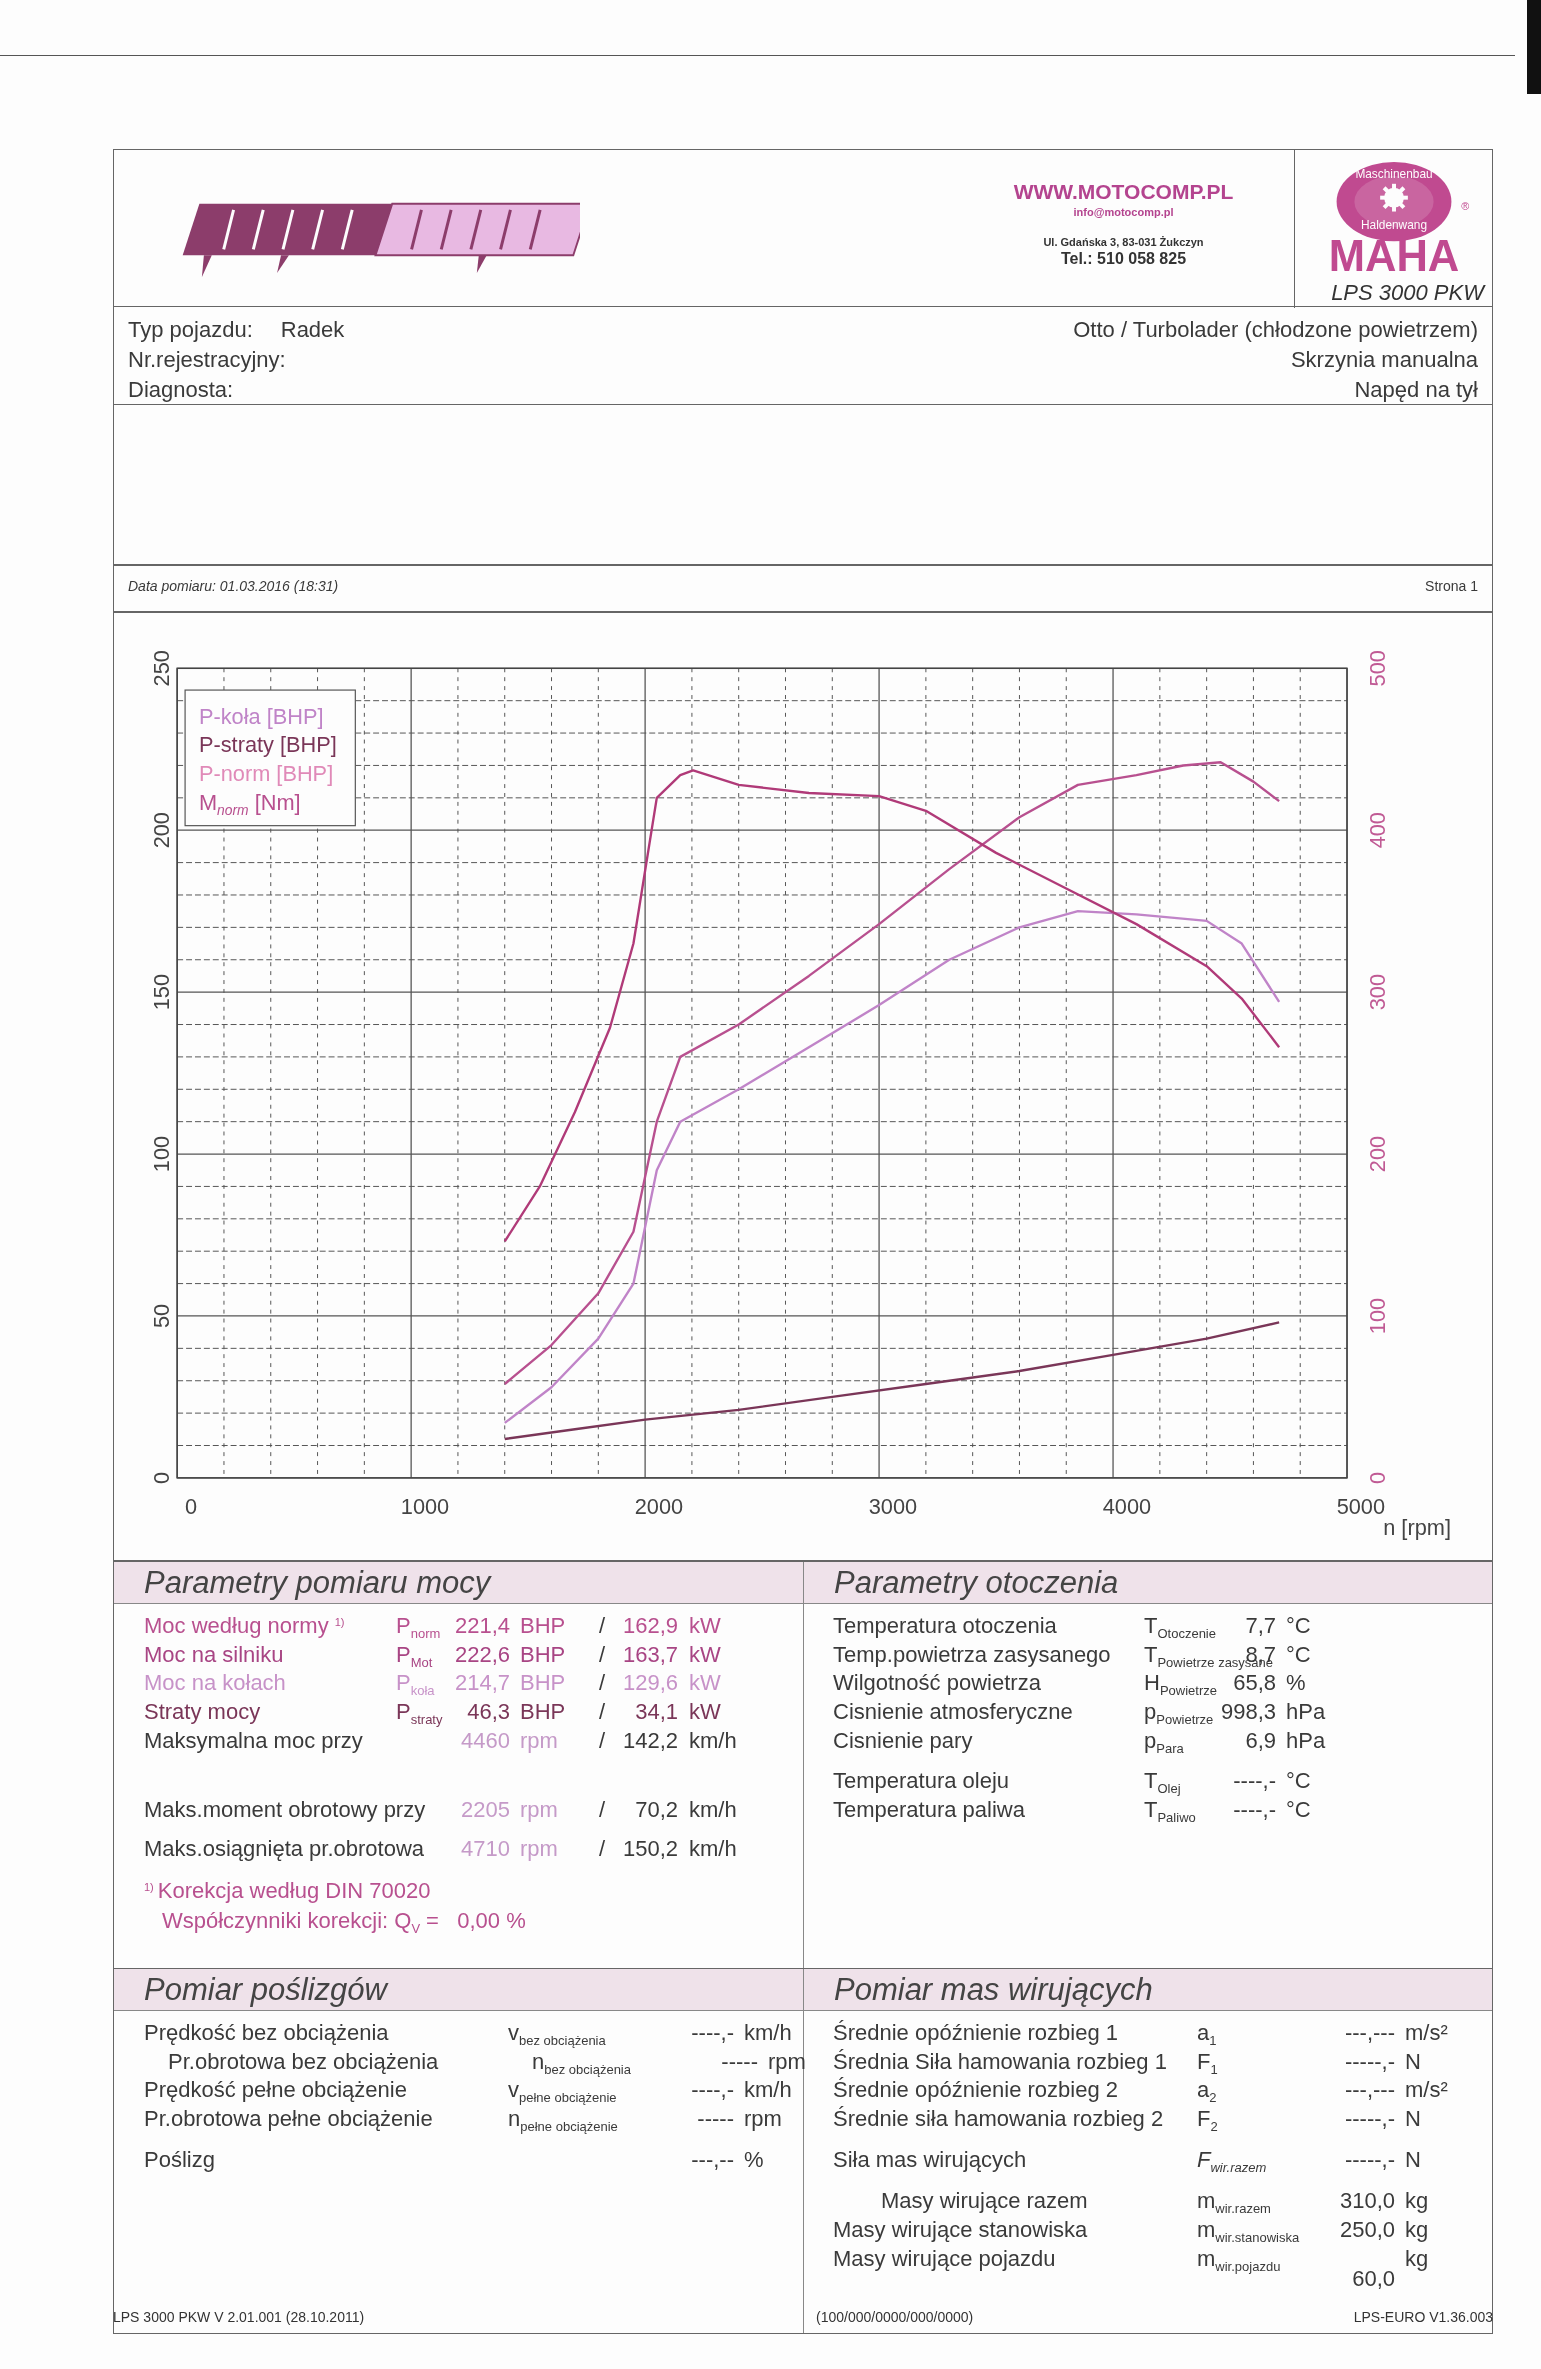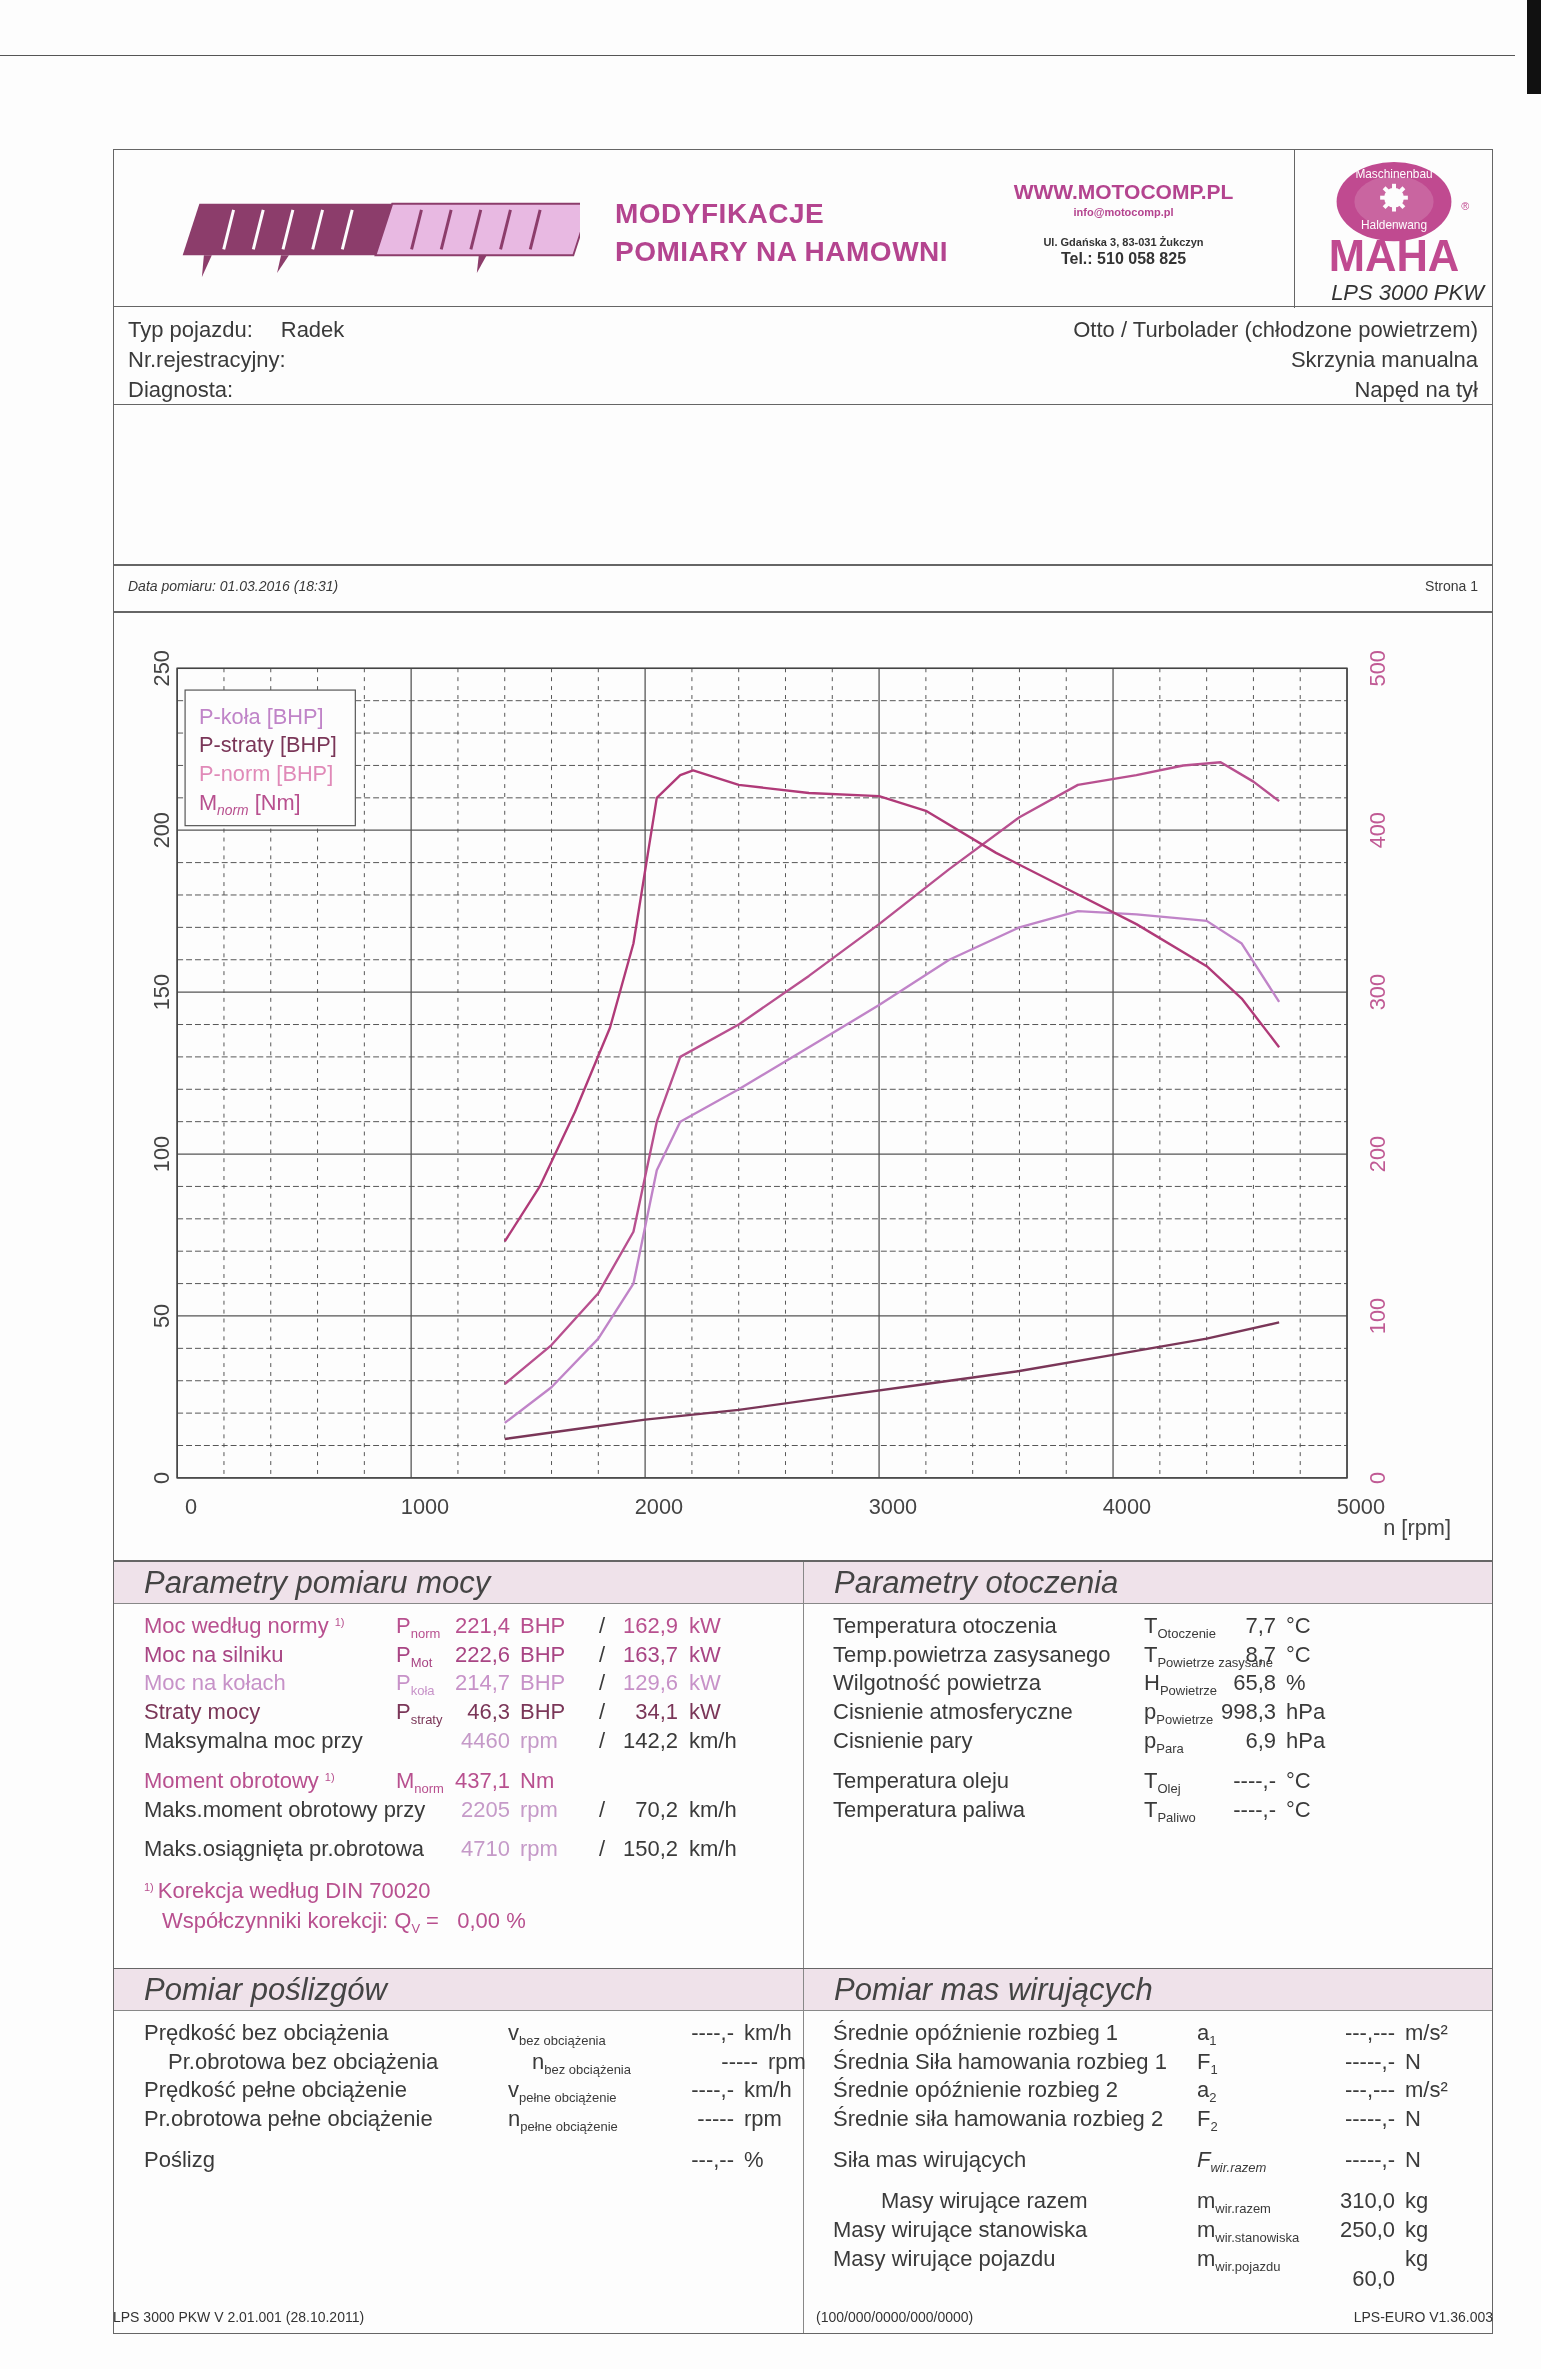--- a/index.html
+++ b/index.html
@@ -76,24 +76,20 @@
           <line x1="290" y1="20" x2="280" y2="60"></line>
         <line x1="320" y1="20" x2="310" y2="60"></line>
           <line x1="350" y1="20" x2="340" y2="60"></line>
         <line x1="380" y1="20" x2="370" y2="60"></line>
       </g>
       <polygon points="40,66 48,66 38,88" fill="#8c3d6b"></polygon>
       <polygon points="118,66 126,66 114,84" fill="#8c3d6b"></polygon>
       <polygon points="318,66 326,66 316,84" fill="#8c3d6b"></polygon>
       <text x="0" y="0" fill="none" font-size="1">motocomp</text>
     </svg>
-    <div class="hdr-mid">
-      <div>MODYFIKACJE</div>
-      <div>POMIARY NA HAMOWNI</div>
-    </div>
     <div class="hdr-contact">
       <div class="www">WWW.MOTOCOMP.PL</div>
       <div class="mail">info@motocomp.pl</div>
       <div class="addr">Ul. Gdańska 3, 83-031 Żukczyn</div>
       <div class="tel">Tel.: 510 058 825</div>
     </div>
     <div class="maha">
       <svg width="200" height="129" viewBox="0 0 202 130">
         <ellipse cx="100" cy="52" rx="58" ry="40" fill="#c04a90"></ellipse>
         <ellipse cx="100" cy="52" rx="40" ry="26" fill="#fdfdfd" opacity="0.15"></ellipse>
@@ -331,26 +327,20 @@
           <span class="c-straty" style="left: 545px;">kW</span>
         </div>
         <div class="row" style="top: 115px; width: 653px;">
           <span class="c-dark" style="left: 0px;"><span style="position: static;">Maksymalna moc przy</span></span>
           <span class="c-rpm" style="right: 287px; text-align: right;">4460</span>
           <span class="c-rpm" style="left: 376px;">rpm</span>
           <span class="c-dark" style="left: 455px;">/</span>
           <span class="c-dark" style="right: 119px;">142,2</span>
           <span class="c-dark" style="left: 545px;">km/h</span>
         </div>
-        <div class="row" style="top: 155px; width: 653px;">
-          <span class="c-norm" style="left: 0px;"><span style="position: static;">Moment obrotowy</span><sup style="margin-left: 6px;">1)</sup></span>
-          <span class="c-norm" style="left: 252px;"><span style="position: static;">M</span><sub>norm</sub></span>
-          <span class="c-norm" style="right: 287px; text-align: right;">437,1</span>
-          <span class="c-norm" style="left: 376px;">Nm</span>
-        </div>
         <div class="row" style="top: 184px; width: 653px;">
           <span class="c-dark" style="left: 0px;"><span style="position: static;">Maks.moment obrotowy przy</span></span>
           <span class="c-rpm" style="right: 287px; text-align: right;">2205</span>
           <span class="c-rpm" style="left: 376px;">rpm</span>
           <span class="c-dark" style="left: 455px;">/</span>
           <span class="c-dark" style="right: 119px;">70,2</span>
           <span class="c-dark" style="left: 545px;">km/h</span>
         </div>
         <div class="row" style="top: 223px; width: 653px;">
           <span class="c-dark" style="left: 0px;"><span style="position: static;">Maks.osiągnięta pr.obrotowa</span></span>

